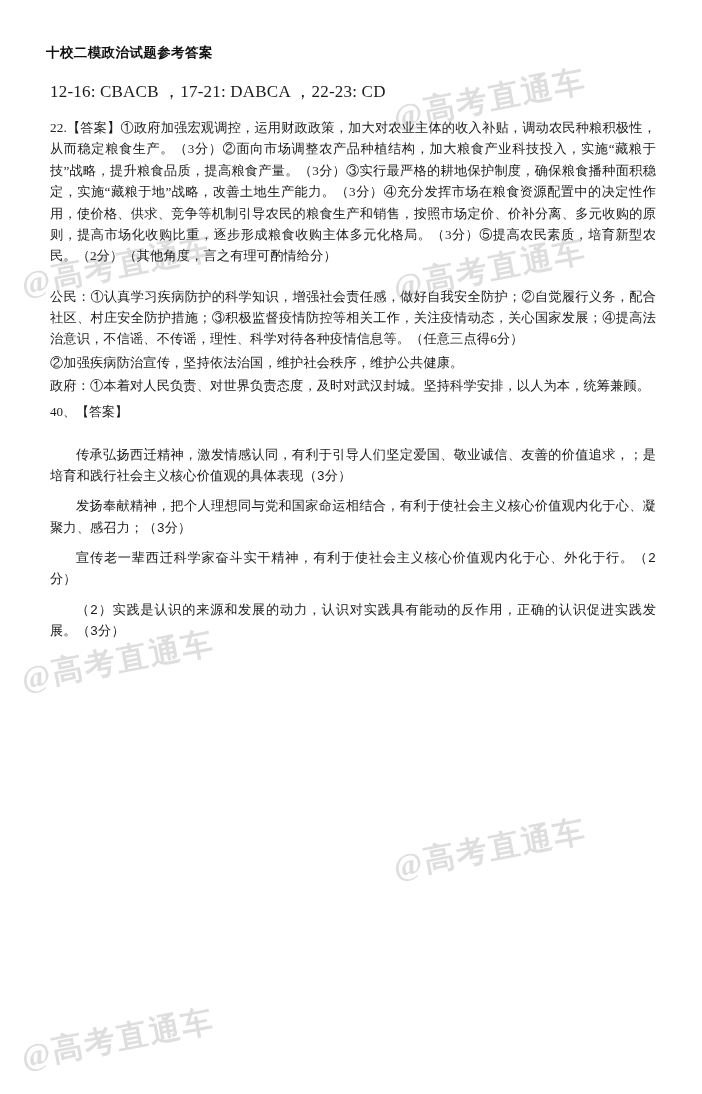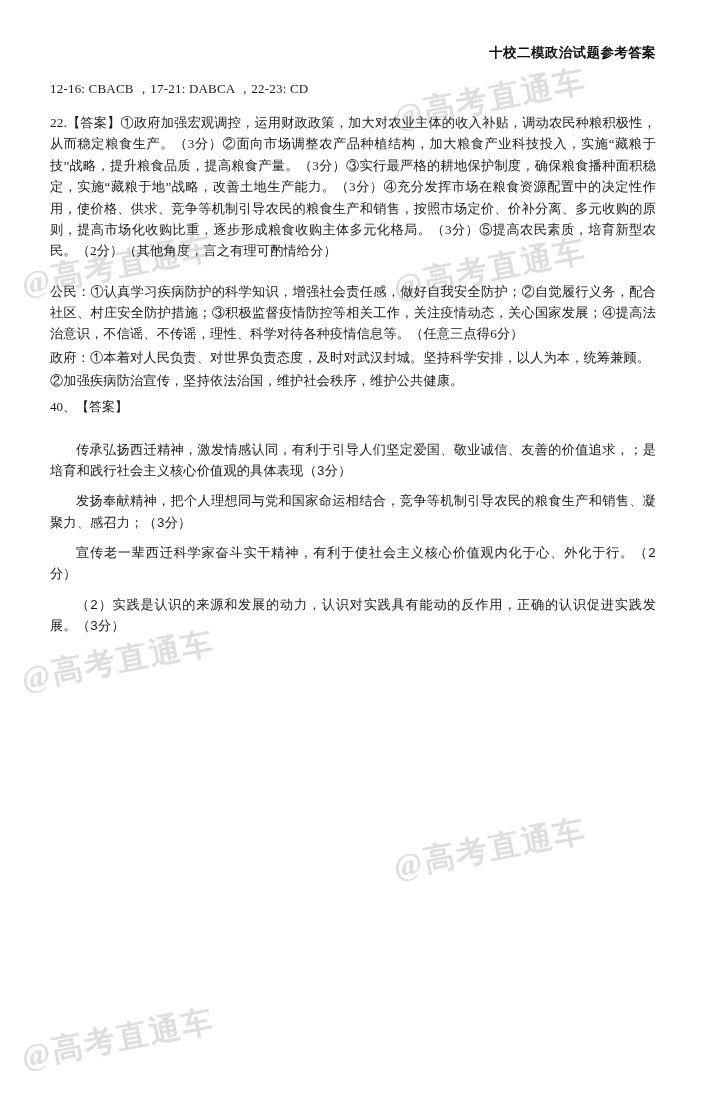--- a/index.html
+++ b/index.html
@@ -16,29 +16,29 @@
     color: #1b1b1b;
   }
   .page {
     position: relative;
     width: 702px;
     height: 1094px;
     box-sizing: border-box;
     padding: 44px 46px 10px 46px;
   }
   .doc-title {
-    text-align: right;
+    text-align: left;
     font-size: 13.5px;
     font-weight: bold;
     letter-spacing: 0.4px;
     margin: 0 0 18px 0;
     color: #111;
   }
   .ans-line {
-    font-size: 13px;
+    font-size: 17px;
     margin: 0 0 14px 4px;
     letter-spacing: 0.2px;
   }
   .block {
     margin-bottom: 6px;
   }
   .q-head {
     font-size: 13px;
     margin: 0 0 4px 4px;
     font-weight: 500;
@@ -90,31 +90,31 @@
   <div class="ans-line">12-16: CBACB ，17-21: DABCA ，22-23: CD</div>
 
   <div class="block">
     <div class="para">22.【答案】①政府加强宏观调控，运用财政政策，加大对农业主体的收入补贴，调动农民种粮积极性，从而稳定粮食生产。（3分）②面向市场调整农产品种植结构，加大粮食产业科技投入，实施“藏粮于技”战略，提升粮食品质，提高粮食产量。（3分）③实行最严格的耕地保护制度，确保粮食播种面积稳定，实施“藏粮于地”战略，改善土地生产能力。（3分）④充分发挥市场在粮食资源配置中的决定性作用，使价格、供求、竞争等机制引导农民的粮食生产和销售，按照市场定价、价补分离、多元收购的原则，提高市场化收购比重，逐步形成粮食收购主体多元化格局。（3分）⑤提高农民素质，培育新型农民。（2分）（其他角度，言之有理可酌情给分）</div>
   </div>
 
   <div class="gap-md"></div>
 
   <div class="block">
     <div class="para">公民：①认真学习疾病防护的科学知识，增强社会责任感，做好自我安全防护；②自觉履行义务，配合社区、村庄安全防护措施；③积极监督疫情防控等相关工作，关注疫情动态，关心国家发展；④提高法治意识，不信谣、不传谣，理性、科学对待各种疫情信息等。（任意三点得6分）</div>
+    <div class="para">②加强疾病防治宣传，坚持依法治国，维护社会秩序，维护公共健康。</div>
     <div class="para">政府：①本着对人民负责、对世界负责态度，及时对武汉封城。坚持科学安排，以人为本，统筹兼顾。</div>
-    <div class="para">②加强疾病防治宣传，坚持依法治国，维护社会秩序，维护公共健康。</div>
   </div>
 
   <div class="block">
     <div class="q-head">40、【答案】</div>
     <div class="gap-sm"></div>
     <div class="gap-md"></div>
     <div class="para indent">传承弘扬西迁精神，激发情感认同，有利于引导人们坚定爱国、敬业诚信、友善的价值追求，；是培育和践行社会主义核心价值观的具体表现（3分）</div>
     <div class="gap-sm"></div>
-    <div class="para indent">发扬奉献精神，把个人理想同与党和国家命运相结合，竞争等机制引导农民的粮食生产和销售、凝聚力、感召力；（3分）</div>
+    <div class="para indent">发扬奉献精神，把个人理想同与党和国家命运相结合，有利于使社会主义核心价值观内化于心、凝聚力、感召力；（3分）</div>
     <div class="gap-sm"></div>
     <div class="para indent">宣传老一辈西迁科学家奋斗实干精神，有利于使社会主义核心价值观内化于心、外化于行。（2分）</div>
     <div class="gap-sm"></div>
     <div class="para indent">（2）实践是认识的来源和发展的动力，认识对实践具有能动的反作用，正确的认识促进实践发展。（3分）</div>
     <div class="gap-sm"></div>
     <div class="gap-sm"></div>
   </div>
 
   <div class="wm w1">@高考直通车</div>
   <div class="wm w2">@高考直通车</div>

